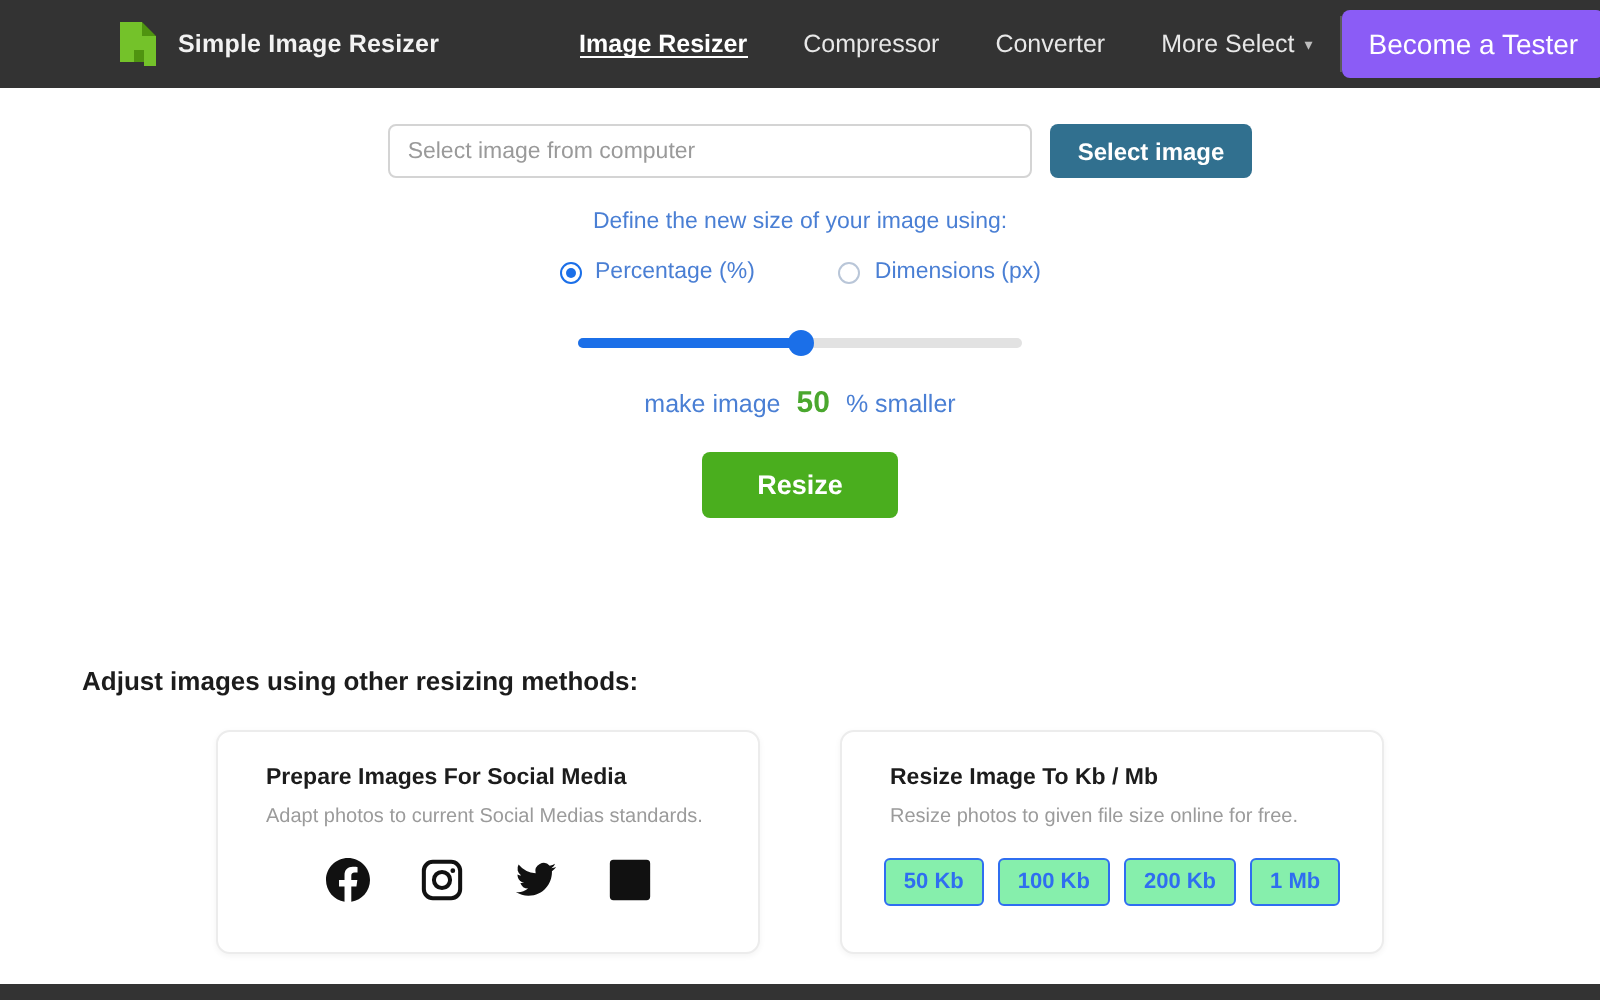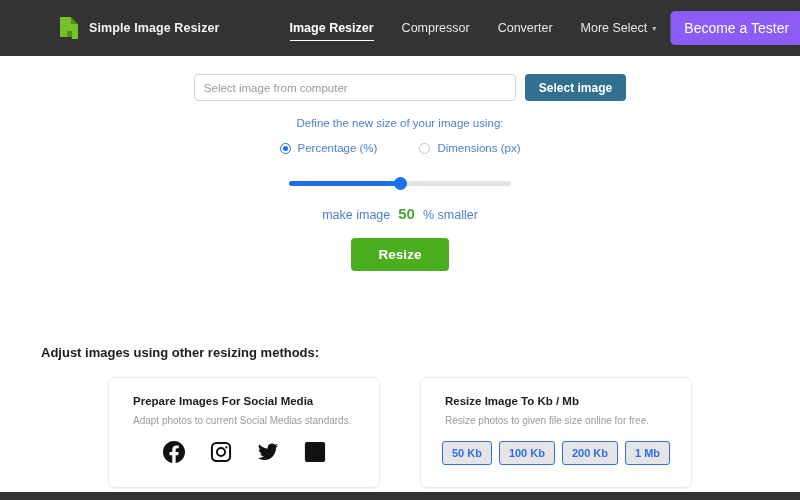--- a/index.html
+++ b/index.html
@@ -5,21 +5,21 @@
   * { box-sizing: border-box; margin: 0; padding: 0; }
   html, body {
     width: 800px; height: 500px;
     background: #ffffff;
     font-family: "Liberation Sans", sans-serif;
     overflow: hidden;
   }
 
   
   .header {
-    height: 56px;
+    height: 44px;
     background: #333333;
     display: flex;
     align-items: center;
     padding: 0 0 0 0;
     position: relative;
   }
   .brand {
     display: flex;
     align-items: center;
     gap: 8px;
@@ -267,21 +267,21 @@
   }
   .social-icon { cursor: pointer; display: block; }
   .sizes-row {
     display: flex;
     justify-content: center;
     gap: 7px;
   }
   .size-btn {
     border: 1.5px solid #2f6ef0;
     color: #2f6ef0;
-    background: #e5e5e5;
+    background: #86efac;
     border-radius: 3px;
     font-size: 11px;
     font-weight: bold;
     padding: 5px 9px;
     cursor: pointer;
     font-family: "Liberation Sans", sans-serif;
     white-space: nowrap;
   }
 
   .footer {

